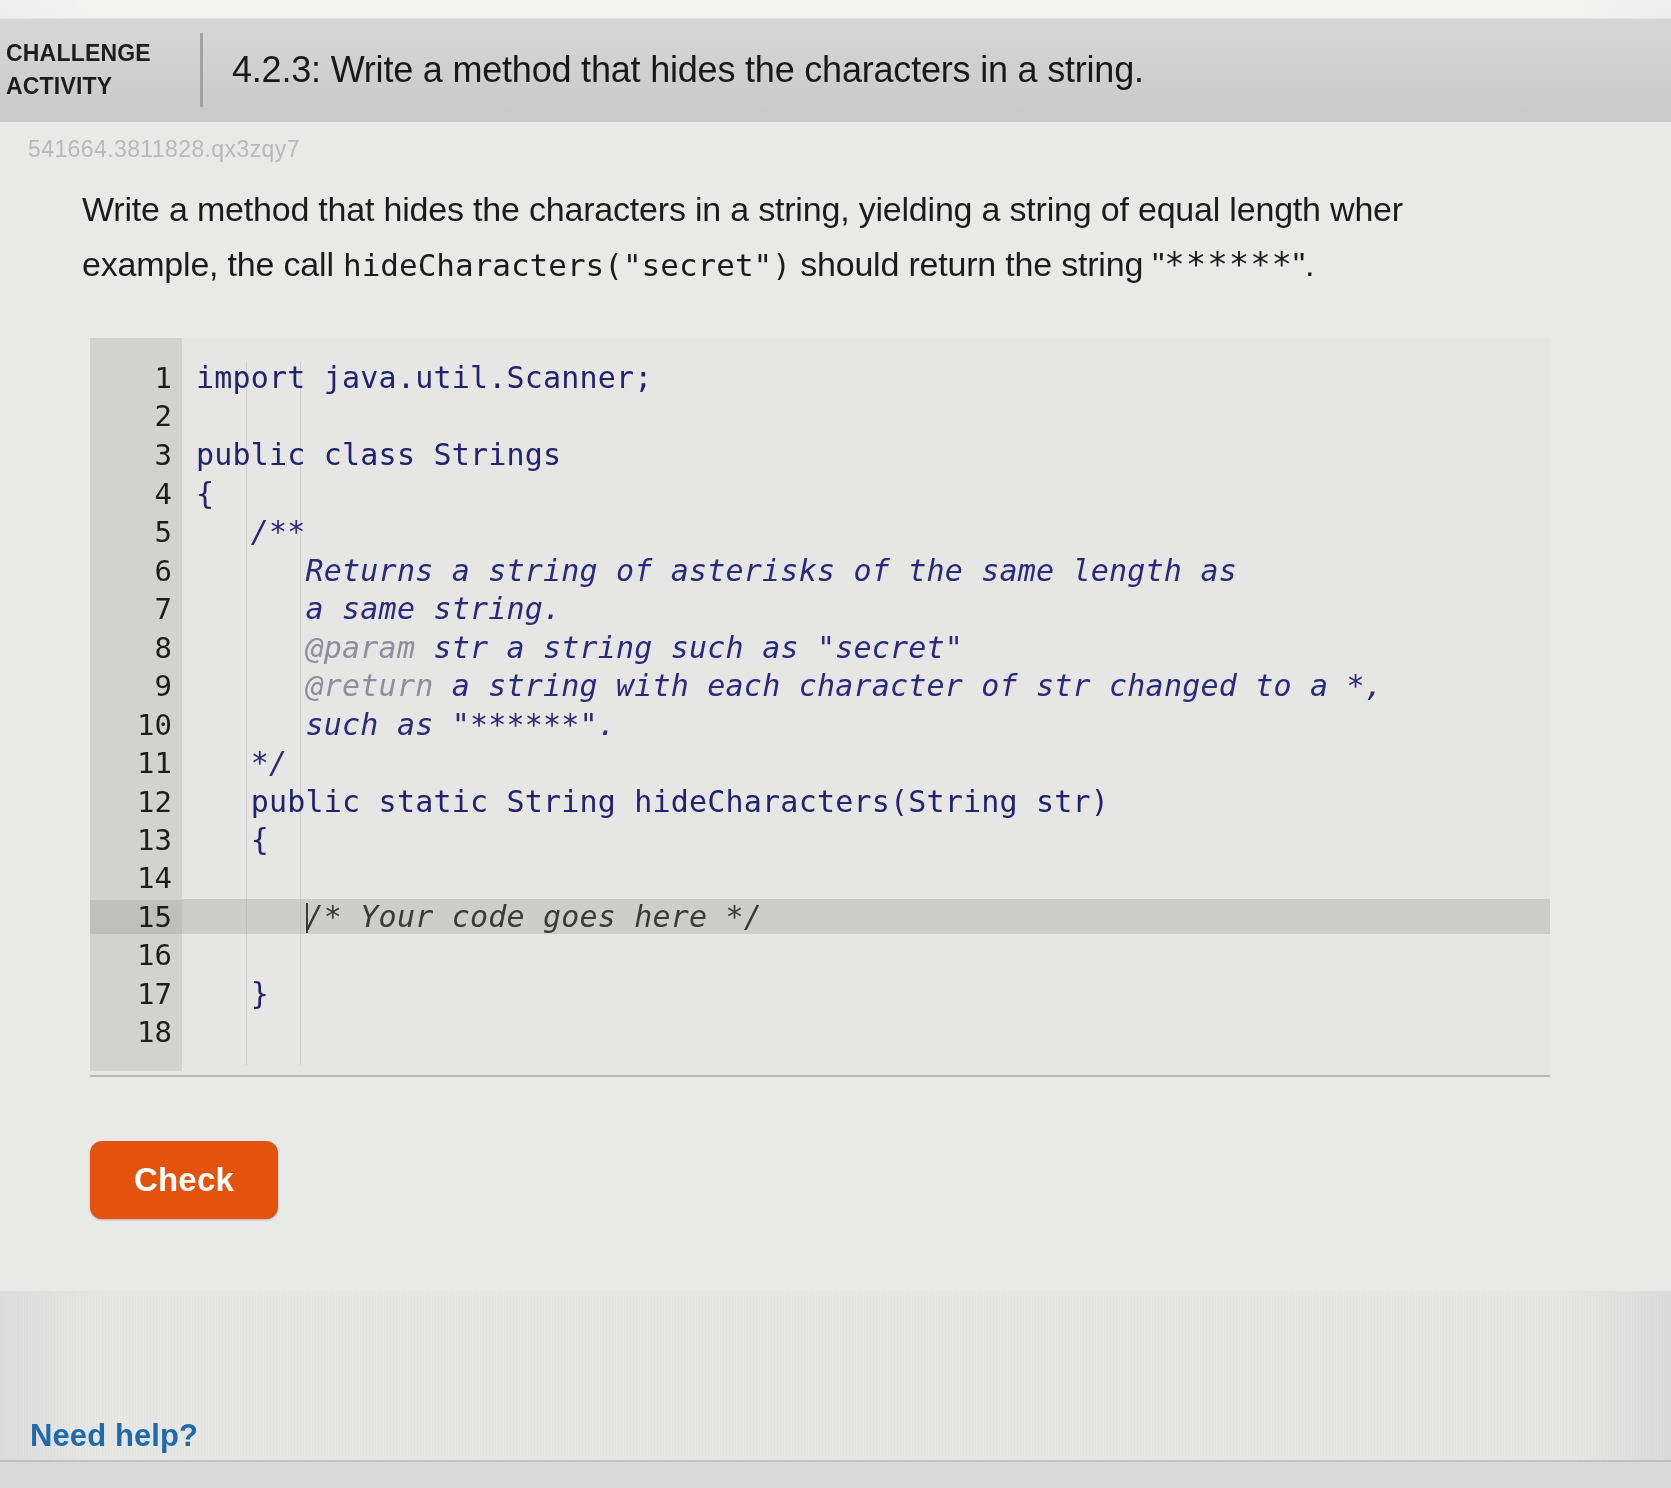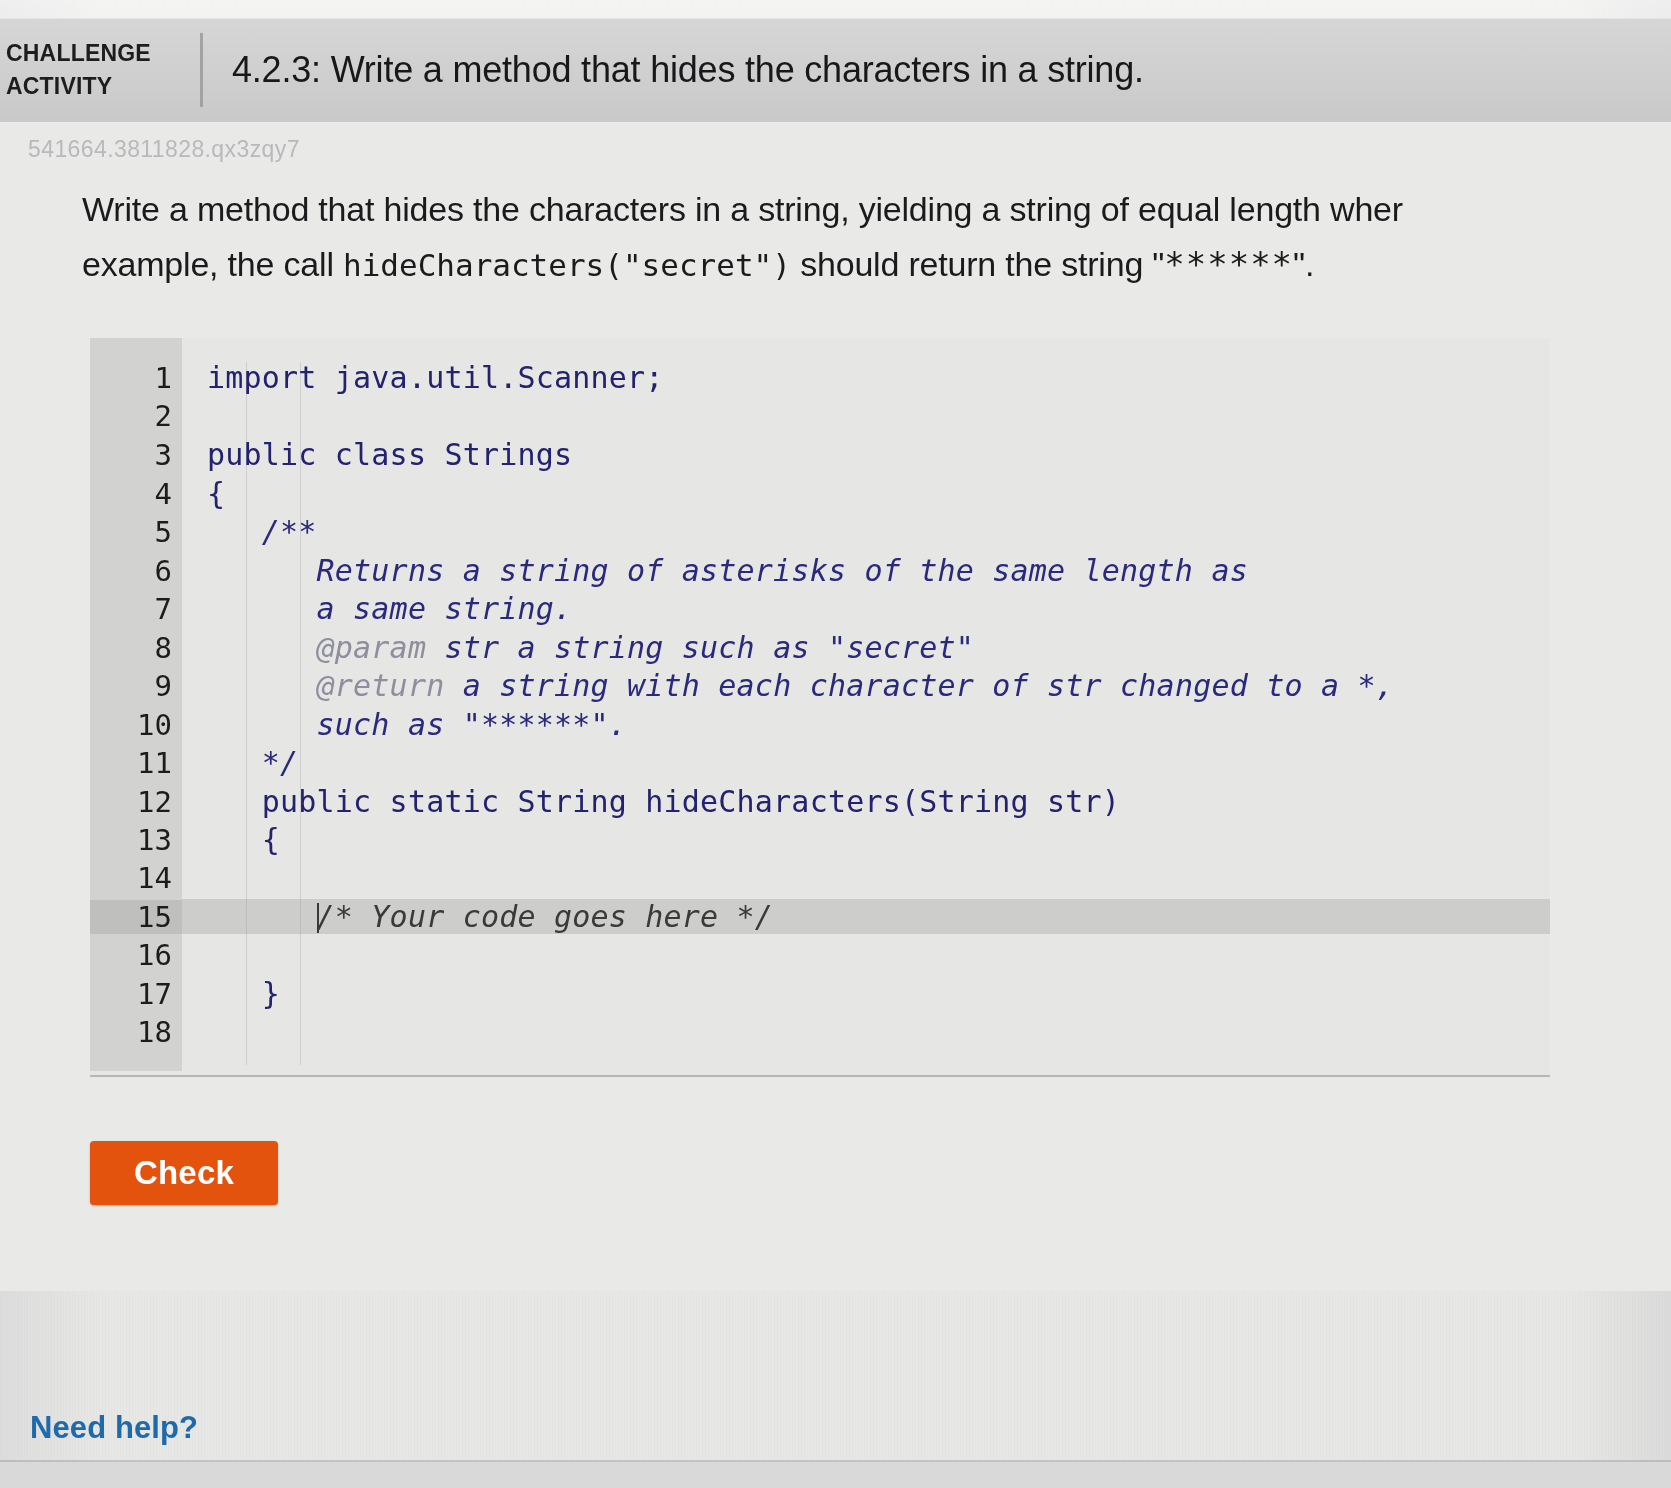--- a/index.html
+++ b/index.html
@@ -128,21 +128,21 @@
     padding-right: 10px;
     box-sizing: border-box;
     font-family: "DejaVu Sans Mono", "Liberation Mono", monospace;
     font-size: 29px;
     color: #1c1c1c;
     position: relative;
     z-index: 2;
   }
   .code-cell {
     flex: 1 1 auto;
-    padding-left: 25px;
+    padding-left: 14px;
     font-family: "DejaVu Sans Mono", "Liberation Mono", monospace;
     font-size: 30px;
     color: #22226e;
     white-space: pre;
     letter-spacing: 0.2px;
   }
   .code-cell.cmt {
     font-style: italic;
     color: #2a2a7d;
   }
@@ -174,37 +174,37 @@
   
   .actions {
     margin: 64px 0 0 90px;
     height: 150px;
   }
   .check-button {
     display: inline-flex;
     align-items: center;
     justify-content: center;
     width: 188px;
-    height: 64px;
+    height: 78px;
     background: #e4530d;
     color: #ffffff;
     font-size: 33px;
     font-weight: bold;
     border: none;
-    border-radius: 4px;
+    border-radius: 12px;
     cursor: pointer;
     letter-spacing: 0.2px;
     box-shadow: 0 1px 2px rgba(0,0,0,0.25);
     font-family: "Liberation Sans", sans-serif;
   }
 
   .help-area {
     position: absolute;
     left: 30px;
-    bottom: 42px;
+    bottom: 34px;
     margin-top: 25px;
   }
   .need-help {
     color: #1f6aab;
     font-size: 31px;
     font-weight: bold;
     cursor: pointer;
     letter-spacing: 0.1px;
   }
   .bottom-rule {

